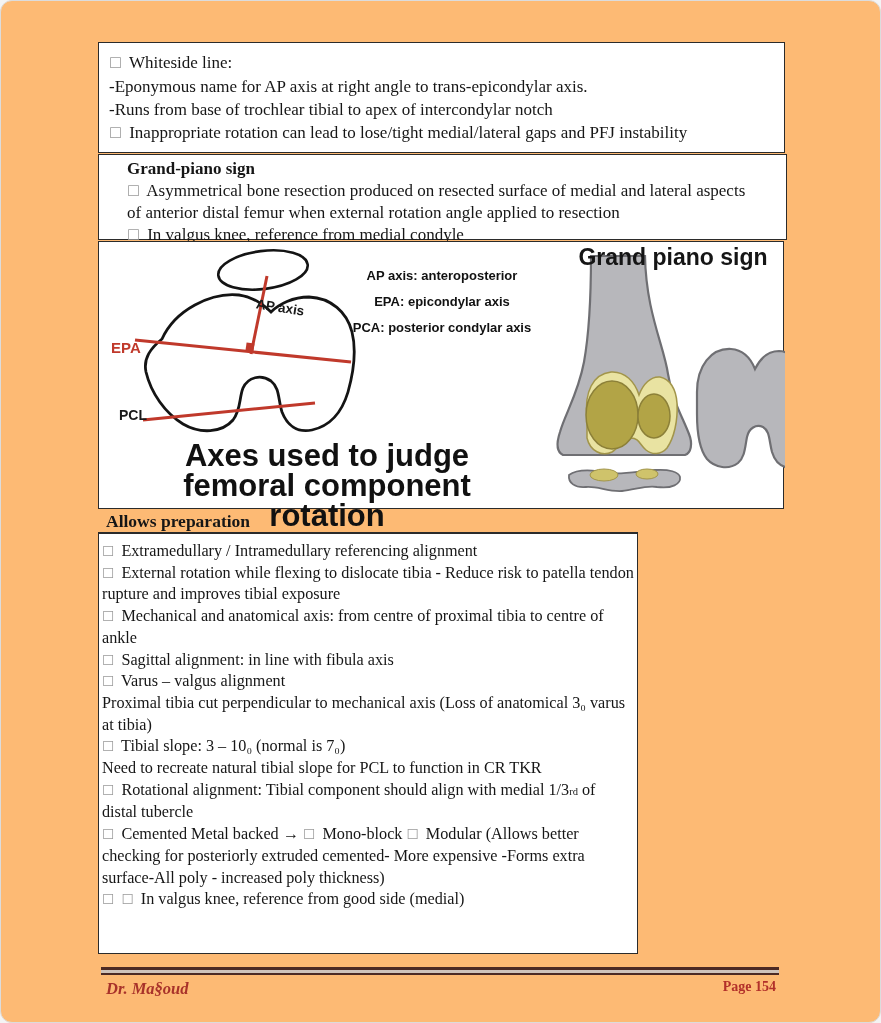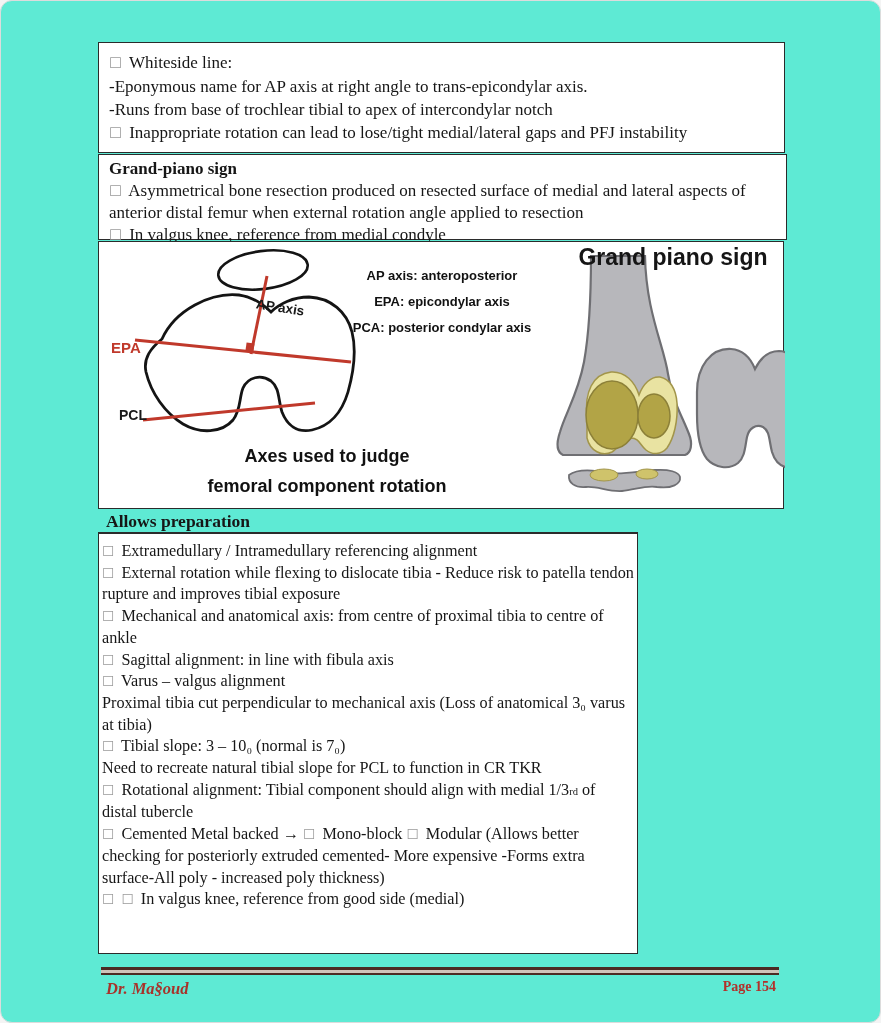--- a/index.html
+++ b/index.html
@@ -1,38 +1,38 @@
 <!DOCTYPE html>
 <html><head>
 <meta charset="utf-8">
 <style>
   html,body{margin:0;padding:0;background:#f4f4f4;}
-  .page{position:relative;width:881px;height:1023px;background:#5eead4;
+  .page{position:relative;width:881px;height:1023px;background:#fdba74;
         font-family:"Liberation Serif","DejaVu Serif",serif;color:#161616;
         border:1px solid #dcdcdc;border-radius:12px;box-sizing:border-box;overflow:hidden;margin:0 auto;}
   .box{position:absolute;border:1.5px solid #2b2b2b;box-sizing:border-box;background:#fff;}
   .box p{margin:0;}
   #box1{left:97px;top:41px;width:687px;height:111px;padding:8px 10px;font-size:17px;line-height:23px;}
-  #box2{left:97px;top:153px;width:689px;height:86px;padding:3px 10px;font-size:17px;line-height:21.5px;}
+  #box2{left:97px;top:153px;width:689px;height:86px;padding:3px 28px;font-size:17px;line-height:21.5px;}
   .bold{font-weight:bold;}
   
   .cb{color:#9b9b9b;font-family:"DejaVu Sans",sans-serif;font-size:0.85em;margin-right:3px;}
   
   #figbox{left:97px;top:240px;width:686px;height:268px;border:1.5px solid #2b2b2b;box-sizing:border-box;background:#fff;position:absolute;}
   #figbox svg{position:absolute;left:0;top:0;}
   .figlabel{position:absolute;font-family:"Liberation Sans","DejaVu Sans",sans-serif;font-weight:bold;white-space:nowrap;}
   #ap-axis-label{left:157px;top:58px;font-size:13.5px;transform:rotate(9deg);color:#1a1a1a;}
   #epa-label{left:12px;top:97px;font-size:15px;color:#c0392b;}
   #pcl-label{left:20px;top:165px;font-size:14px;color:#1a1a1a;}
   #fig-legend{position:absolute;left:228px;top:21px;width:230px;text-align:center;
               font-family:"Liberation Sans","DejaVu Sans",sans-serif;font-weight:bold;
               font-size:13px;line-height:26px;color:#111;}
   #fig-caption{position:absolute;left:28px;top:199px;width:400px;text-align:center;
                font-family:"Liberation Sans","DejaVu Sans",sans-serif;font-weight:bold;
-               font-size:18px;line-height:30px;color:#111;}
+               font-size:31px;line-height:30px;color:#111;}
   #gp-title{position:absolute;left:468px;top:2px;width:212px;text-align:center;
             font-family:"Liberation Sans","DejaVu Sans",sans-serif;font-weight:700;
             font-size:23px;color:#151515;}
   
   #tibial-heading{position:absolute;left:97px;top:509px;width:638px;padding-left:8px;box-sizing:border-box;
                   font-size:17.5px;font-weight:bold;line-height:22px;}
   #box3{left:97px;top:531px;width:540px;height:422px;padding:7px 3px;font-size:16.2px;line-height:21.7px;
         border-width:2px 1.5px 1.5px 1.5px;}
   #box3 p{margin:0;}
   #p-natural{margin-top:21px !important;}

